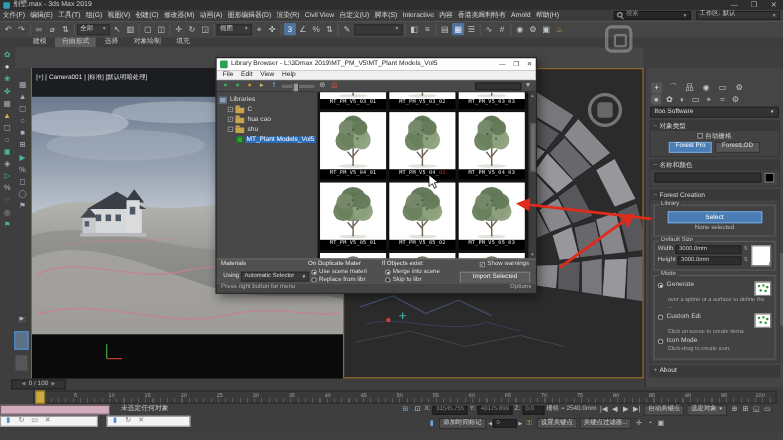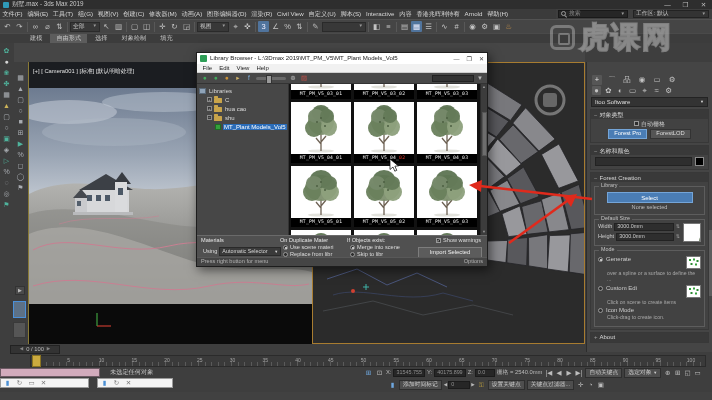--- a/index.html
+++ b/index.html
@@ -977,21 +977,20 @@
       <div class="ro-hdr">
         <span class="pm">+</span>
           <span>About</span>
       </div>
     </div>
     <div class="cp-scroll"></div>
   </div>
 
   <div class="watermark">
     <span class="wm-logo"></span>
-    <span class="wm-text">虎课网</span>
   </div>
 
   <svg class="annot" width="712" height="400">
     <g>
       <line x1="592" y1="199" x2="480" y2="186" stroke="#e02a1c" stroke-width="2.6"></line>
       <polygon points="469,185 482,180 481,192" fill="#e02a1c"></polygon>
     </g>
     <g>
       <line x1="509" y1="243" x2="567" y2="201" stroke="#e02a1c" stroke-width="2.6"></line>
       <polygon points="577,194 563,196 571,207" fill="#e02a1c"></polygon>

